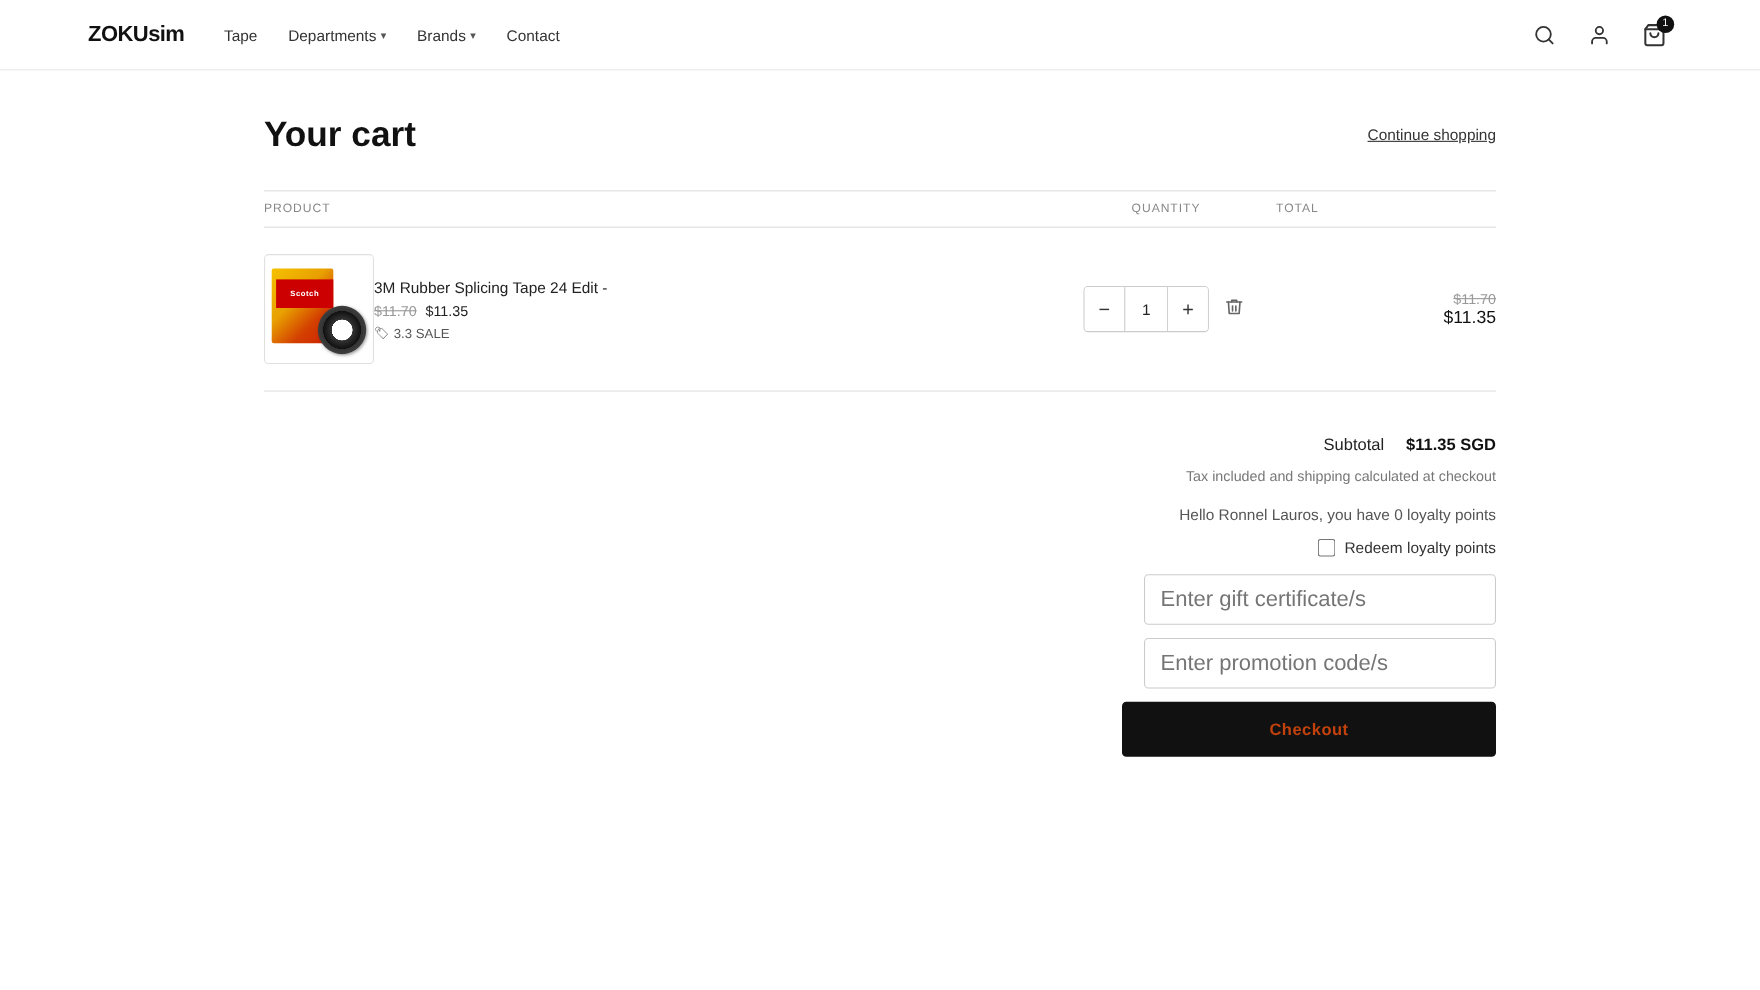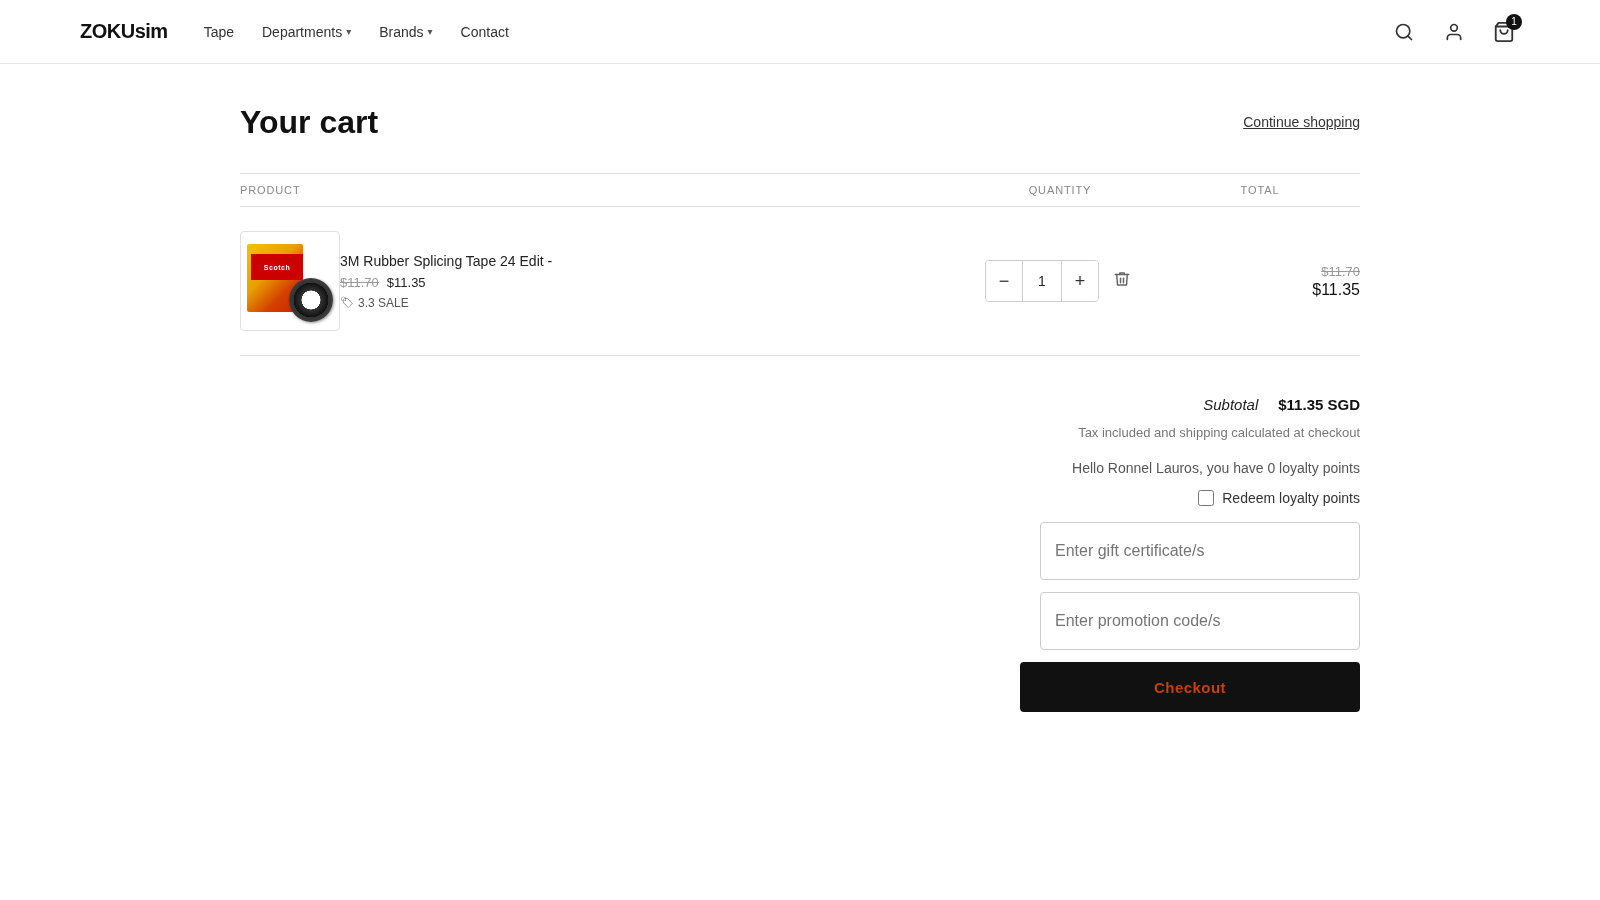--- a/index.html
+++ b/index.html
@@ -57,21 +57,21 @@
     .table-header {
       display: grid;
       grid-template-columns: 1fr 200px 200px;
       border-top: 1px solid #ddd;
       border-bottom: 1px solid #ddd;
       padding: 10px 0;
       margin-bottom: 0;
     }
     .col-label { font-size: 11px; letter-spacing: 0.08em; color: #888; text-transform: uppercase; }
     .col-label.quantity { text-align: center; }
-    .col-label.total { text-align: center; }
+    .col-label.total { text-align: left; }
 
     
     .cart-item {
       display: grid;
       grid-template-columns: 1fr 200px 200px;
       align-items: center;
       padding: 24px 0;
       border-bottom: 1px solid #e0e0e0;
     }
     .product-info { display: flex; align-items: center; }
@@ -156,36 +156,36 @@
     }
 
     
     .total-col { text-align: right; }
     .total-original { font-size: 13px; color: #999; text-decoration: line-through; margin-bottom: 2px; }
     .total-sale { font-size: 16px; font-weight: 500; color: #111; }
 
     
     .summary-section { margin-top: 40px; display: flex; flex-direction: column; align-items: flex-end; }
     .subtotal-row { display: flex; align-items: center; gap: 20px; margin-bottom: 12px; }
-    .subtotal-label { font-size: 15px; font-weight: 500; color: #222; font-style: italic; }
+    .subtotal-label { font-size: 15px; font-weight: 500; color: #222; }
     .subtotal-value { font-size: 15px; font-weight: 600; color: #111; }
     .tax-note { font-size: 13px; color: #777; margin-bottom: 20px; text-align: right; }
     .loyalty-msg { font-size: 14px; color: #555; margin-bottom: 14px; }
 
     .redeem-row { display: flex; align-items: flex-start; gap: 8px; margin-bottom: 16px; }
     .redeem-checkbox { width: 16px; height: 16px; cursor: pointer; accent-color: #333; }
     .redeem-label { font-size: 14px; color: #333; cursor: pointer; }
 
     .gift-input, .promo-input {
       width: 320px;
-      height: 58px;
+      height: 46px;
       border: 1px solid #ccc;
       border-radius: 4px;
       padding: 0 14px;
-      font-size: 16px;
+      font-size: 20px;
       color: #333;
       margin-bottom: 12px;
       outline: none;
     }
 
     .checkout-btn {
       width: 340px;
       height: 50px;
       background: #111;
       color: #c2410c;

